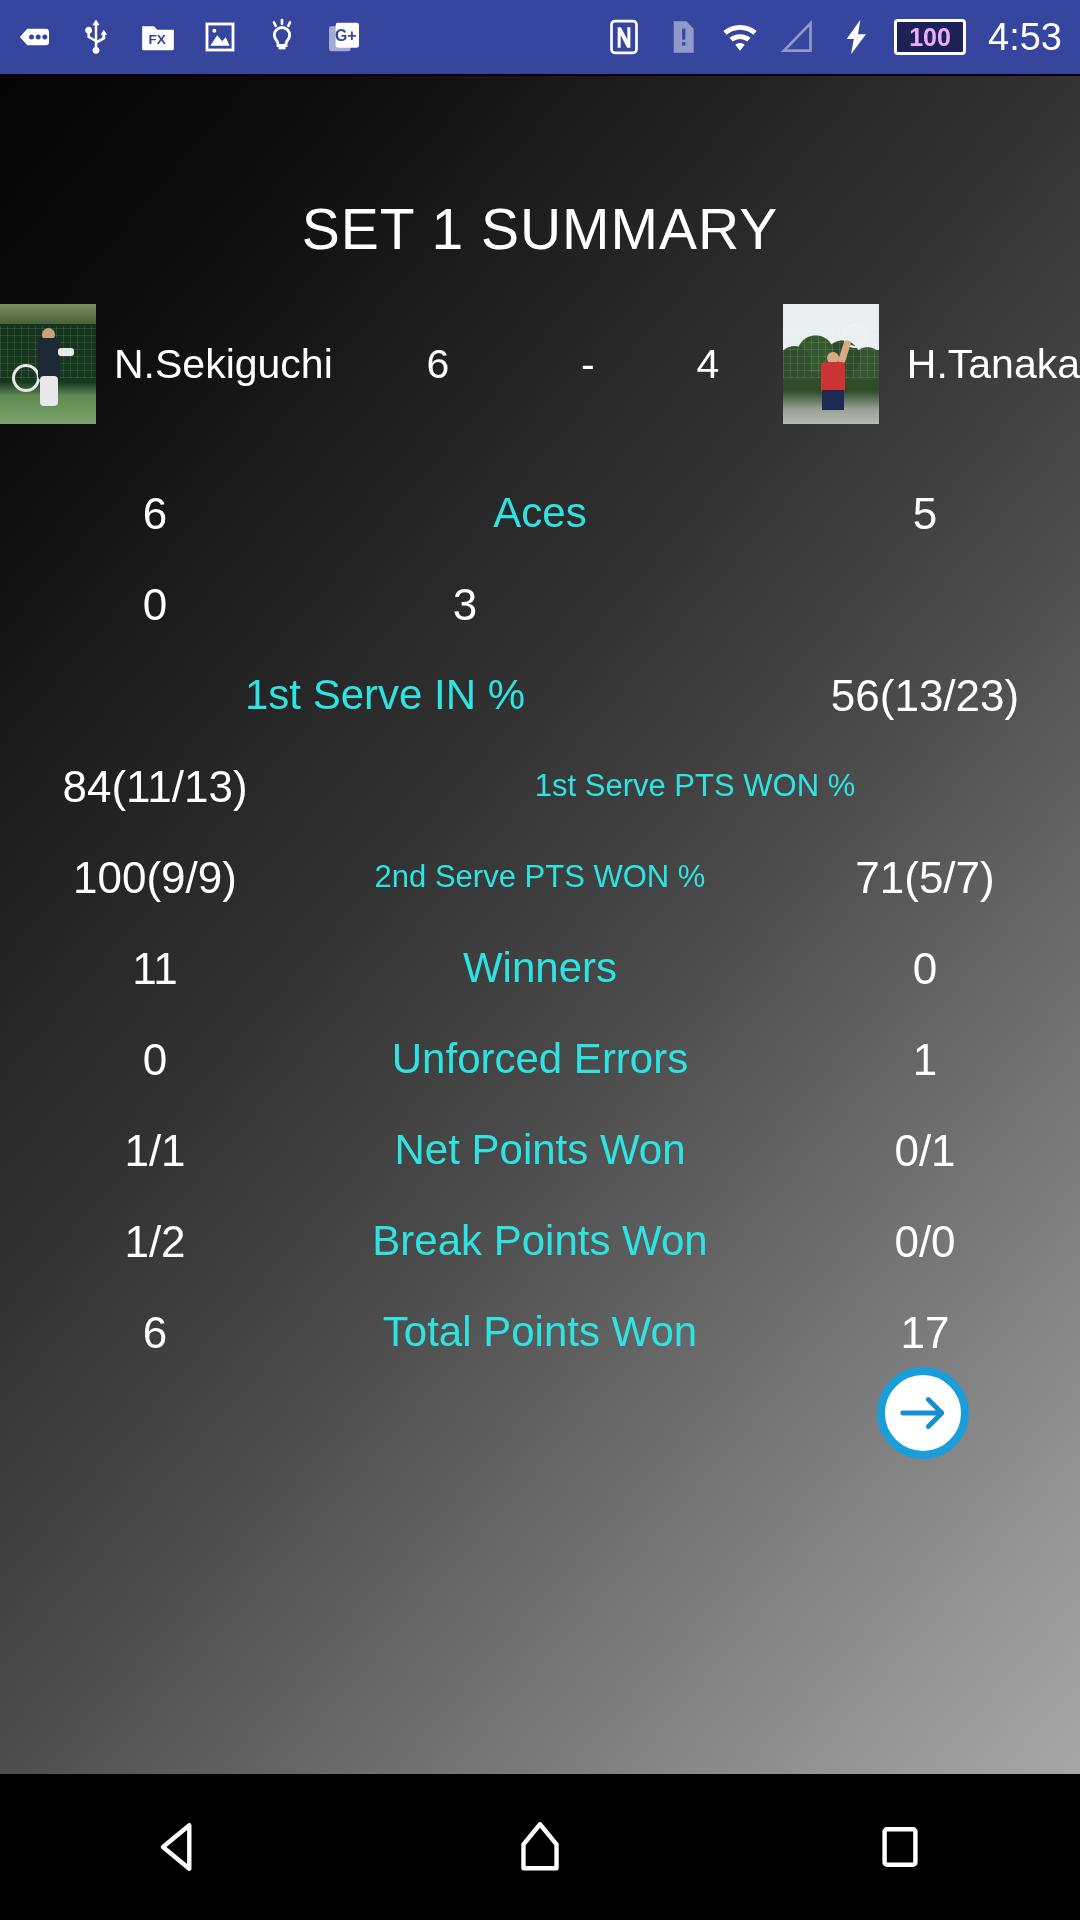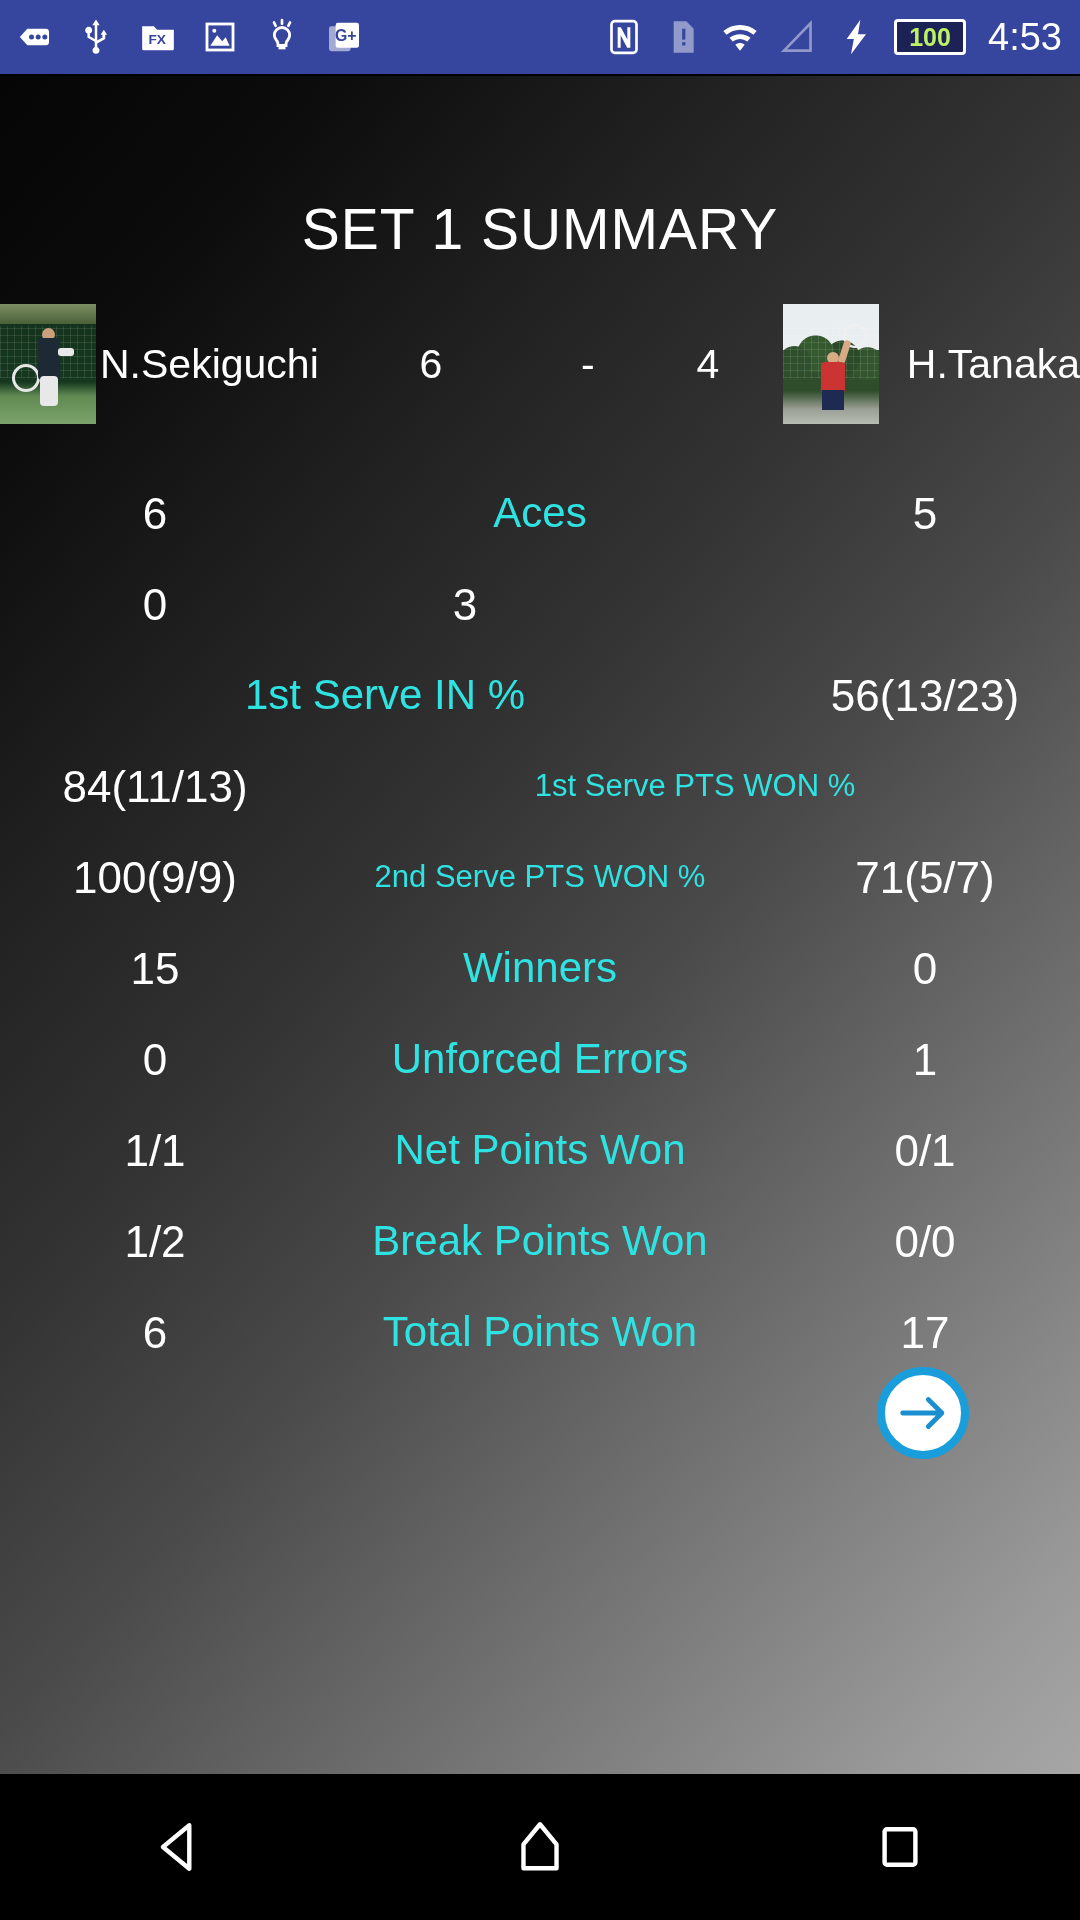--- a/index.html
+++ b/index.html
@@ -73,21 +73,21 @@
     border-radius: 4px;
     height: 36px;
     min-width: 72px;
     display: flex;
     align-items: center;
     justify-content: center;
     background: #1c2256;
     box-sizing: border-box;
   }
   .batt-text {
-    color: #bef264;
+    color: #f0abfc;
     font-size: 25px;
     font-weight: 700;
     line-height: 1;
     padding: 0 4px;
   }
 
   
   #content {
     position: absolute;
     top: 76px; left: 0;
@@ -186,21 +186,21 @@
                         border:2px solid #f0f0f0; background:transparent; }
 
   .player-name {
     color: #ffffff;
     font-size: 41px;
     font-weight: 400;
     white-space: nowrap;
   }
   #name-left {
     flex: 0 0 auto;
-    padding-left: 4px;
+    padding-left: 18px;
   }
   #score-left, #score-right {
     color: #ffffff;
     font-size: 41px;
     text-align: center;
   }
   #score-left  { flex: 1 1 auto; text-align: center; }
   #score-dash  { color:#ffffff; font-size: 41px; flex: 0 0 90px; text-align:center; }
   #score-right { flex: 0 0 150px; text-align: center; }
   #name-right  { flex: 0 0 auto; padding-left: 28px; }
@@ -437,21 +437,21 @@
         <div class="stat-row">
           <div class="stat-val">84(11/13)</div>
           <div class="stat-label small">1st Serve PTS WON %</div>
         </div>
         <div class="stat-row">
           <div class="stat-val">100(9/9)</div>
           <div class="stat-label small">2nd Serve PTS WON %</div>
           <div class="stat-val">71(5/7)</div>
         </div>
         <div class="stat-row">
-          <div class="stat-val">15</div>
+          <div class="stat-val">11</div>
           <div class="stat-label">Winners</div>
           <div class="stat-val">0</div>
         </div>
         <div class="stat-row">
           <div class="stat-val">0</div>
           <div class="stat-label">Unforced Errors</div>
           <div class="stat-val">1</div>
         </div>
         <div class="stat-row">
           <div class="stat-val">1/1</div>

